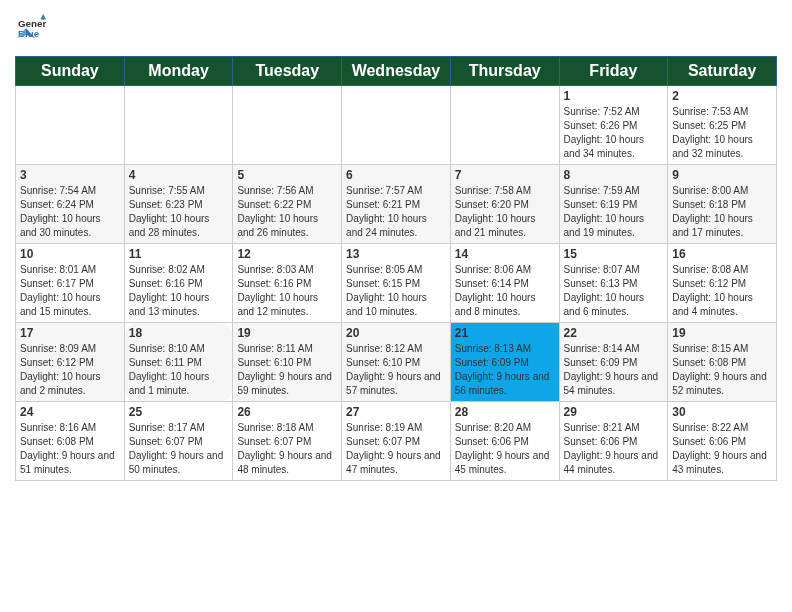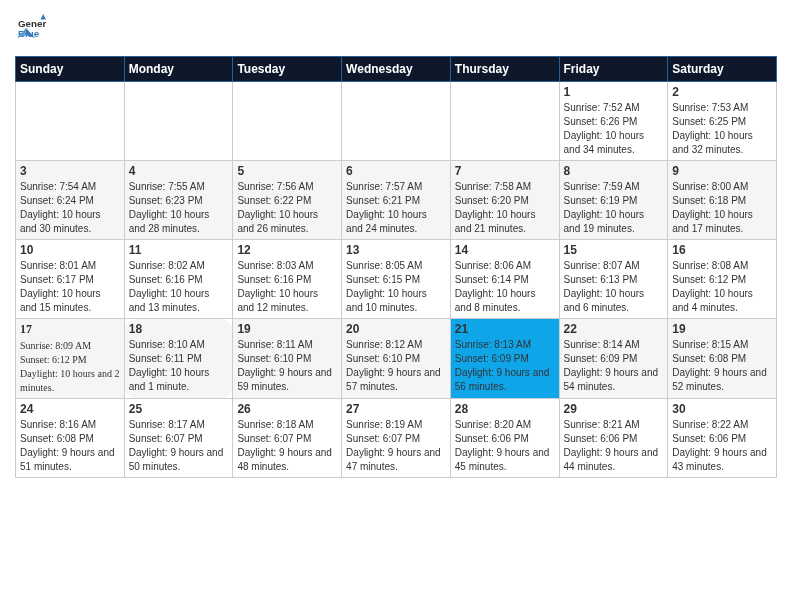--- a/index.html
+++ b/index.html
@@ -39,25 +39,25 @@
       font-size: 15px;
       color: #555;
       margin-top: 2px;
     }
     .calendar {
       width: 100%;
       border-collapse: collapse;
       font-size: 11px;
     }
     .calendar th {
-      background-color: #0f172a;
+      background-color: #14532d;
       color: #fff;
       padding: 5px 4px;
-      text-align: left;
-      font-size: 12px;
+      text-align: center;
+      font-size: 16px;
       font-weight: bold;
       border: 1px solid #2a6099;
     }
     .calendar td {
       border: 1px solid #ccc;
       vertical-align: top;
       padding: 3px 4px;
       height: 78px;
       width: calc(100% / 7);
       background: #fff;
@@ -191,21 +191,21 @@
         <td>
           <div class="day-number">15</div>
           <div class="day-info">Sunrise: 8:07 AM<br>Sunset: 6:13 PM<br>Daylight: 10 hours and 6 minutes.</div>
         </td>
         <td>
           <div class="day-number">16</div>
           <div class="day-info">Sunrise: 8:08 AM<br>Sunset: 6:12 PM<br>Daylight: 10 hours and 4 minutes.</div>
         </td>
       </tr>
       <tr>
-        <td style="background-color: rgb(245, 245, 245); font-family: Liberation Serif, serif;">
+        <td style="background-color: rgb(245, 245, 245);">
           <div class="day-number">17</div>
           <div class="day-info">Sunrise: 8:09 AM<br>Sunset: 6:12 PM<br>Daylight: 10 hours and 2 minutes.</div>
         </td>
         <td style="background-color: rgb(245, 245, 245); border-radius: 14px;">
           <div class="day-number">18</div>
           <div class="day-info">Sunrise: 8:10 AM<br>Sunset: 6:11 PM<br>Daylight: 10 hours and 1 minute.</div>
         </td>
         <td style="background-color: rgb(245, 245, 245);">
           <div class="day-number">19</div>
           <div class="day-info">Sunrise: 8:11 AM<br>Sunset: 6:10 PM<br>Daylight: 9 hours and 59 minutes.</div>

